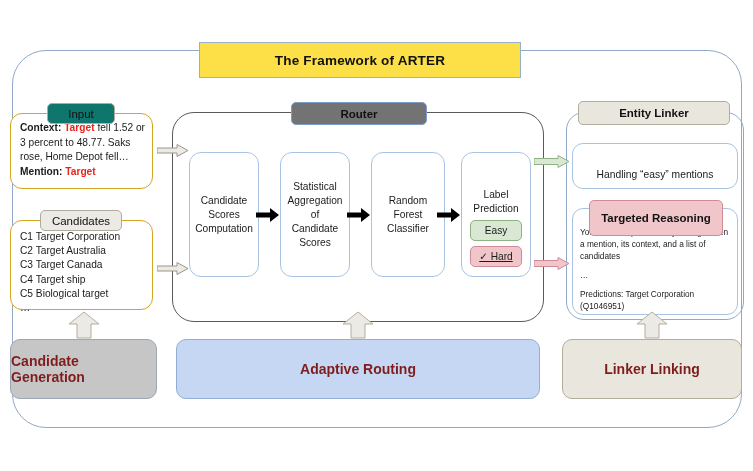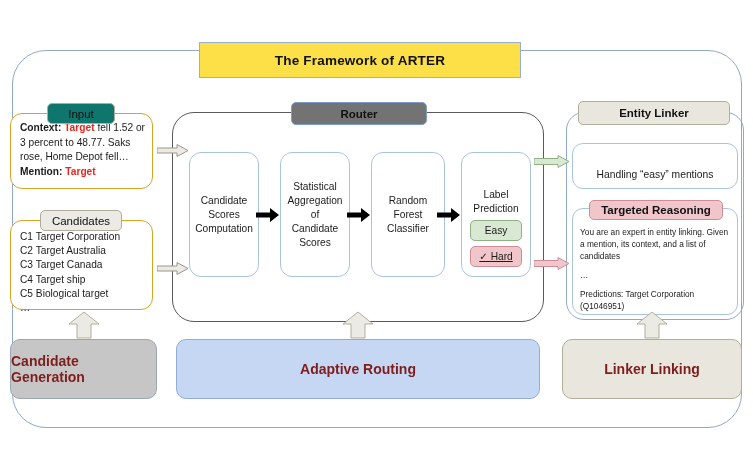--- a/index.html
+++ b/index.html
@@ -80,21 +80,21 @@
   .chip-candidates {
     left: 40px; top: 210px; width: 82px; height: 21px;
     background: #eceae4; border: 1px solid #b0ab9c; color: #111;
     font-weight: normal; font-size: 11.5px;
   }
   .chip-refined {
     left: 583px; top: 135px; width: 128px; height: 20px;
     background: #d9e8d2; border: 1px solid #8fb183; color: #111;
   }
   .chip-reasoning {
-    left: 589px; top: 200px; width: 134px; height: 20px;
+    left: 589px; top: 200px; width: 134px; height: 36px;
     background: #f0c6cb; border: 1px solid #ce8d96; color: #111;
   }
 
   
   .card-orange {
     border: 1.4px solid #d6a423;
     border-radius: 12px;
     background: #ffffff;
   }
   .box-input { left: 10px; top: 113px; width: 143px; height: 76px; }

